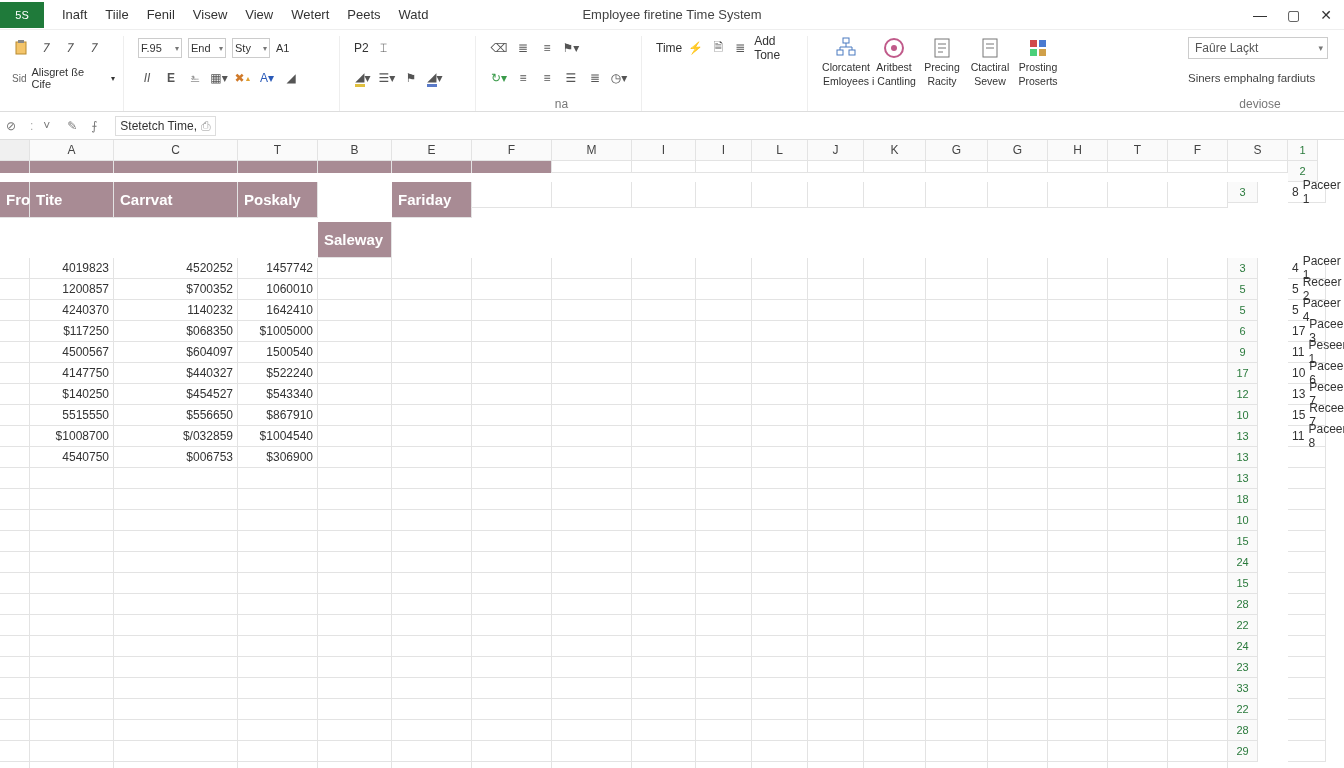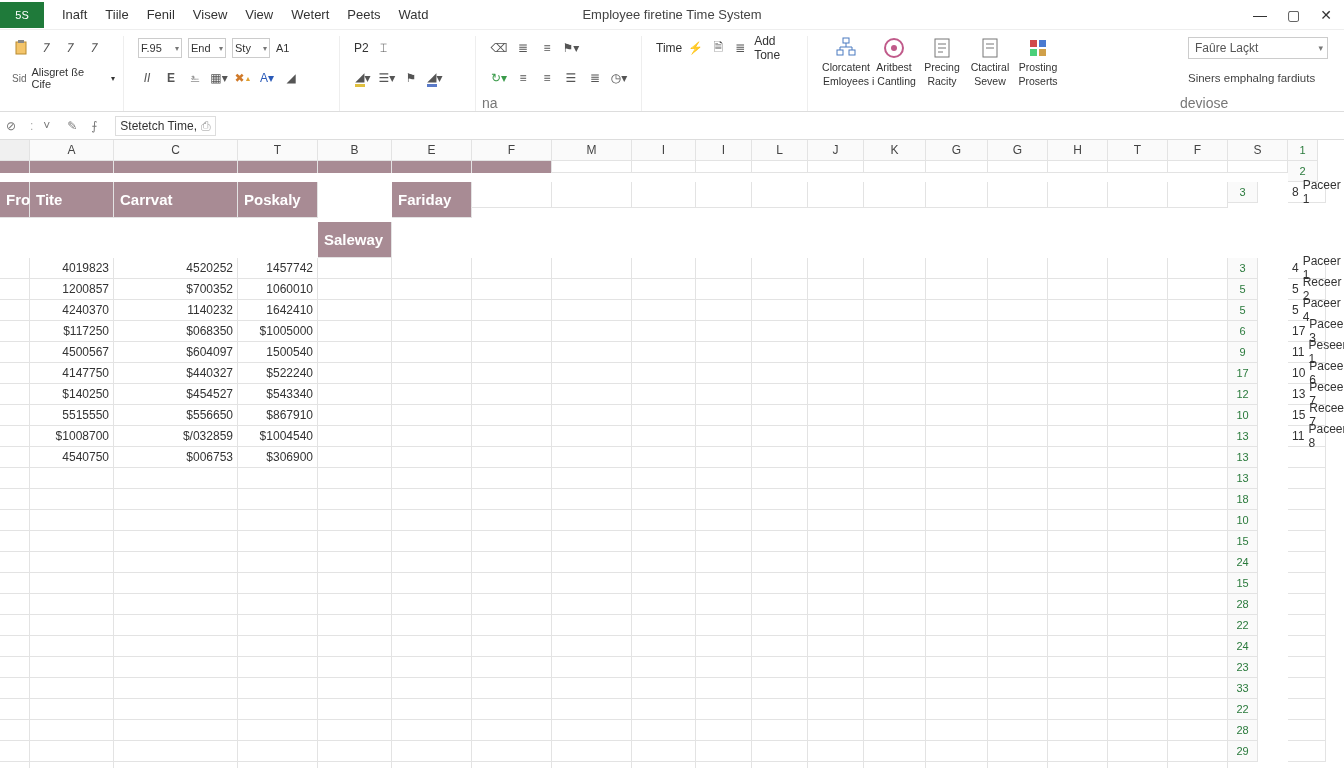--- a/index.html
+++ b/index.html
@@ -11,21 +11,21 @@
 .menu { display: flex; gap: 18px; padding-left: 14px; }
 .menu span { font-size: 13px; color: #333; cursor: pointer; }
 .title-center { position: absolute; left: 50%; transform: translateX(-50%); font-size: 13px; color: #444; }
 .win-controls { position: absolute; right: 0; display: flex; gap: 20px; padding-right: 12px; font-size: 14px; color: #333; }
 
 
 .ribbon { height: 82px; border-bottom: 1px solid #ddd; display: flex; align-items: flex-start; padding: 6px 4px 0 4px; gap: 6px; }
 .rgroup { display: flex; flex-direction: column; height: 100%; border-right: 1px solid #eee; padding: 0 8px; position: relative; }
 .rgroup:last-child { border-right: none; }
 .rrow { display: flex; align-items: center; gap: 6px; height: 24px; }
-.rlabel { position: absolute; bottom: 0; left: 0; right: 0; text-align: left; font-size: 14px; color: #777; }
+.rlabel { position: absolute; bottom: 0; left: 0; right: 0; text-align: center; font-size: 12px; color: #777; }
 .ibtn { width: 18px; height: 18px; display: inline-flex; align-items: center; justify-content: center; color: #555; }
 .ibtn svg { width: 16px; height: 16px; }
 .ribbon-big { display: flex; flex-direction: column; align-items: center; width: 48px; font-size: 10.5px; color: #333; line-height: 1.1; text-align: center; gap: 2px; }
 .ribbon-big .bigicon { width: 24px; height: 24px; display: flex; align-items: center; justify-content: center; }
 .combo { border: 1px solid #ccc; height: 22px; padding: 0 18px 0 6px; display: flex; align-items: center; font-size: 12px; color: #555; position: relative; background: #fff; }
 .combo::after { content: "▾"; position: absolute; right: 4px; font-size: 9px; color: #777; }
 .mini-combo { border: 1px solid #ccc; height: 20px; width: 40px; font-size: 11px; display: flex; align-items: center; padding: 0 2px; position: relative; }
 .mini-combo::after { content: "▾"; position: absolute; right: 2px; font-size: 8px; color: #777; }
 
 

